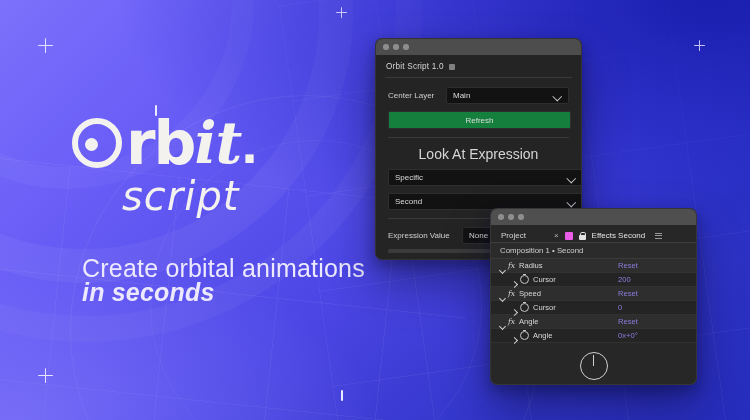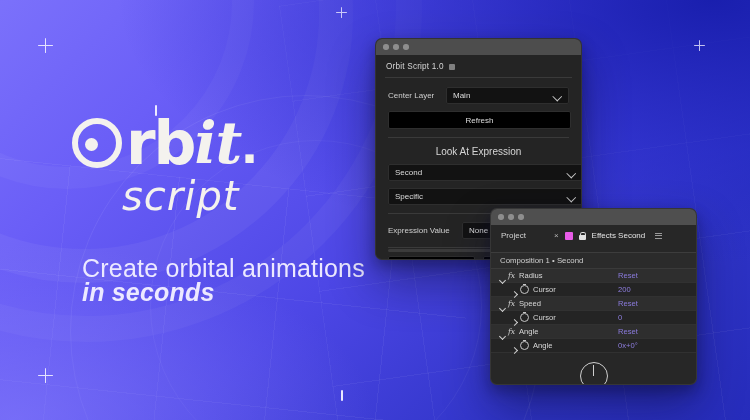--- a/index.html
+++ b/index.html
@@ -110,36 +110,36 @@
     display:flex;align-items:center;justify-content:space-between;
     padding:0 6px;color:#dcdcdc;font-size:8px;
   }
   .chev{width:8px;height:5px;position:relative;flex:0 0 auto;}
   .chev::before{
     content:"";position:absolute;left:0;top:0;width:5.5px;height:5.5px;
     border-right:1.4px solid #c9c9c9;border-bottom:1.4px solid #c9c9c9;
     transform:rotate(45deg);
   }
   .btn{
-    width:100%;height:16px;background:#000000;border:1px solid #2e2e2e;border-radius:2px;
+    width:100%;height:16px;background:#15803d;border:1px solid #2e2e2e;border-radius:2px;
     color:#dddddd;font-size:8px;display:flex;align-items:center;justify-content:center;
   }
   .hr{height:1px;background:#3a3a3a;margin:8px 0;}
-  .section-title{text-align:center;color:#d6d6d6;font-size:10px;margin:6px 0 7px;}
+  .section-title{text-align:center;color:#d6d6d6;font-size:14px;margin:6px 0 7px;}
   .select.full{width:100%;margin-bottom:7px;}
   .w1-foot{display:flex;gap:8px;padding:0 12px;}
   .w1-foot .btn{flex:1;}
   .w1-bottombar{position:absolute;left:12px;right:12px;bottom:7px;height:3px;background:#3b3b3b;border-radius:2px;}
 
   
   .win2{left:490px;top:208px;width:205px;height:175px;background:#272727;
         border:1px solid rgba(255,255,255,.07);}
   .win2 .titlebar{background:#4f4f4f;}
   .tabbar{
-    display:flex;align-items:center;gap:6px;padding:6px 8px 12px 10px;
+    display:flex;align-items:center;gap:6px;padding:6px 8px 2px 10px;
     color:#d4d4d4;font-size:8px;border-bottom:1px solid #3d3d3d;
   }
   .tab-project{margin-right:22px;}
   .xclose{color:#b5b5b5;font-size:8px;}
   .swatch{width:8px;height:8px;background:#e85ce8;border-radius:1px;}
   .lock{width:7px;height:8px;position:relative;}
   .lock .body{position:absolute;bottom:0;left:0;width:7px;height:5px;background:#e2e2e2;border-radius:1px;}
   .lock .shk{position:absolute;top:0;left:1.6px;width:3.8px;height:4px;border:1.2px solid #e2e2e2;border-bottom:none;border-radius:2.4px 2.4px 0 0;}
   .tab-eff{color:#e4e4e4;}
   .menu-icn{width:7px;height:6px;display:flex;flex-direction:column;justify-content:space-between;margin-left:4px;}
@@ -235,25 +235,25 @@
           <span class="chev"></span>
         </span>
       </div>
 
       <div class="btn">Refresh</div>
 
       <div class="hr"></div>
       <div class="section-title">Look At Expression</div>
 
       <div class="select full">
+        <span>Specific</span>
+        <span class="chev"></span>
+      </div>
+      <div class="select full">
         <span>Second</span>
-        <span class="chev"></span>
-      </div>
-      <div class="select full">
-        <span>Specific</span>
         <span class="chev"></span>
       </div>
 
       <div class="hr"></div>
 
       <div class="row">
         <span class="lbl" style="width:74px;">Expression Value</span>
         <span class="select">
           <span>None</span>
           <span class="chev"></span>

